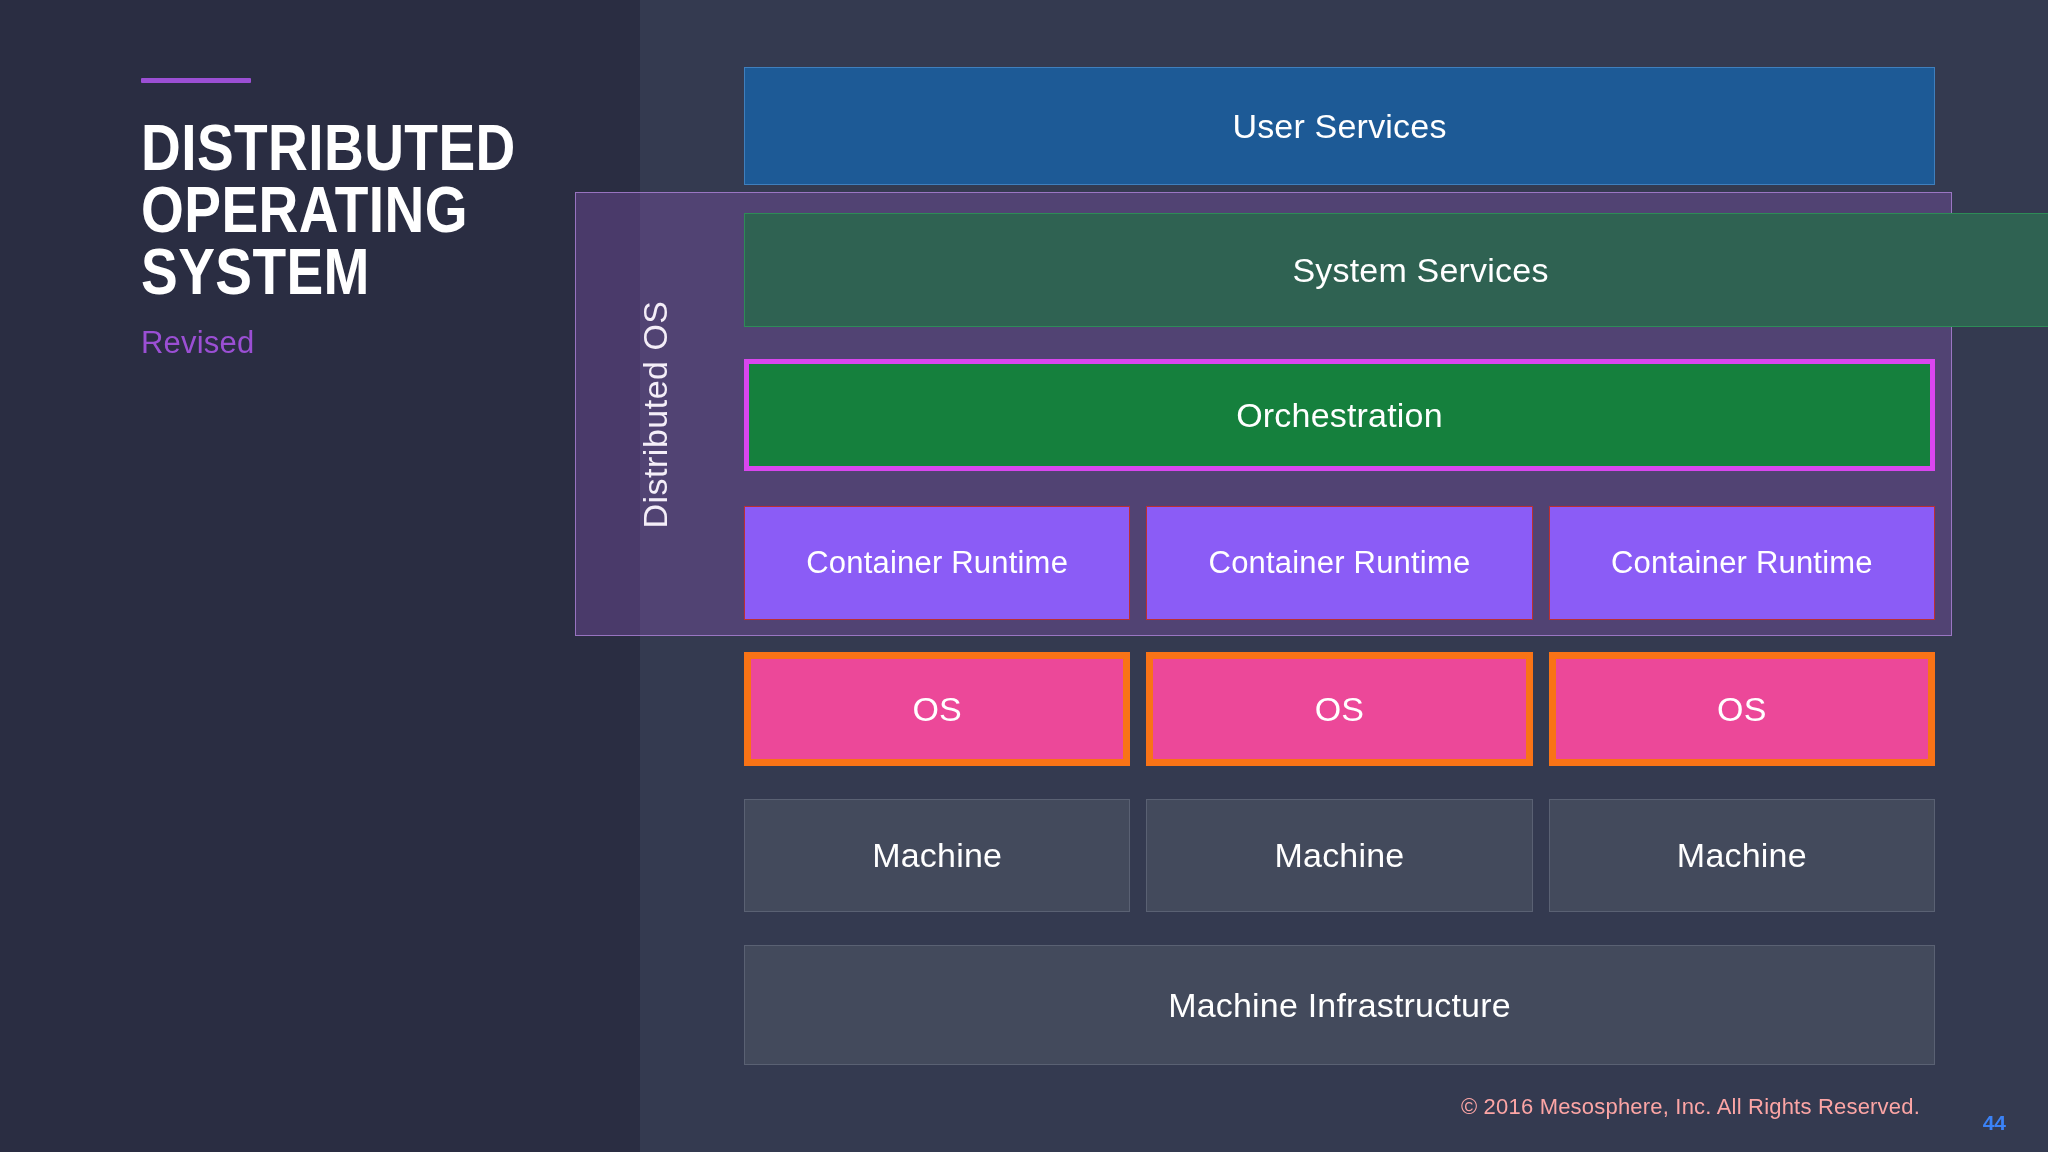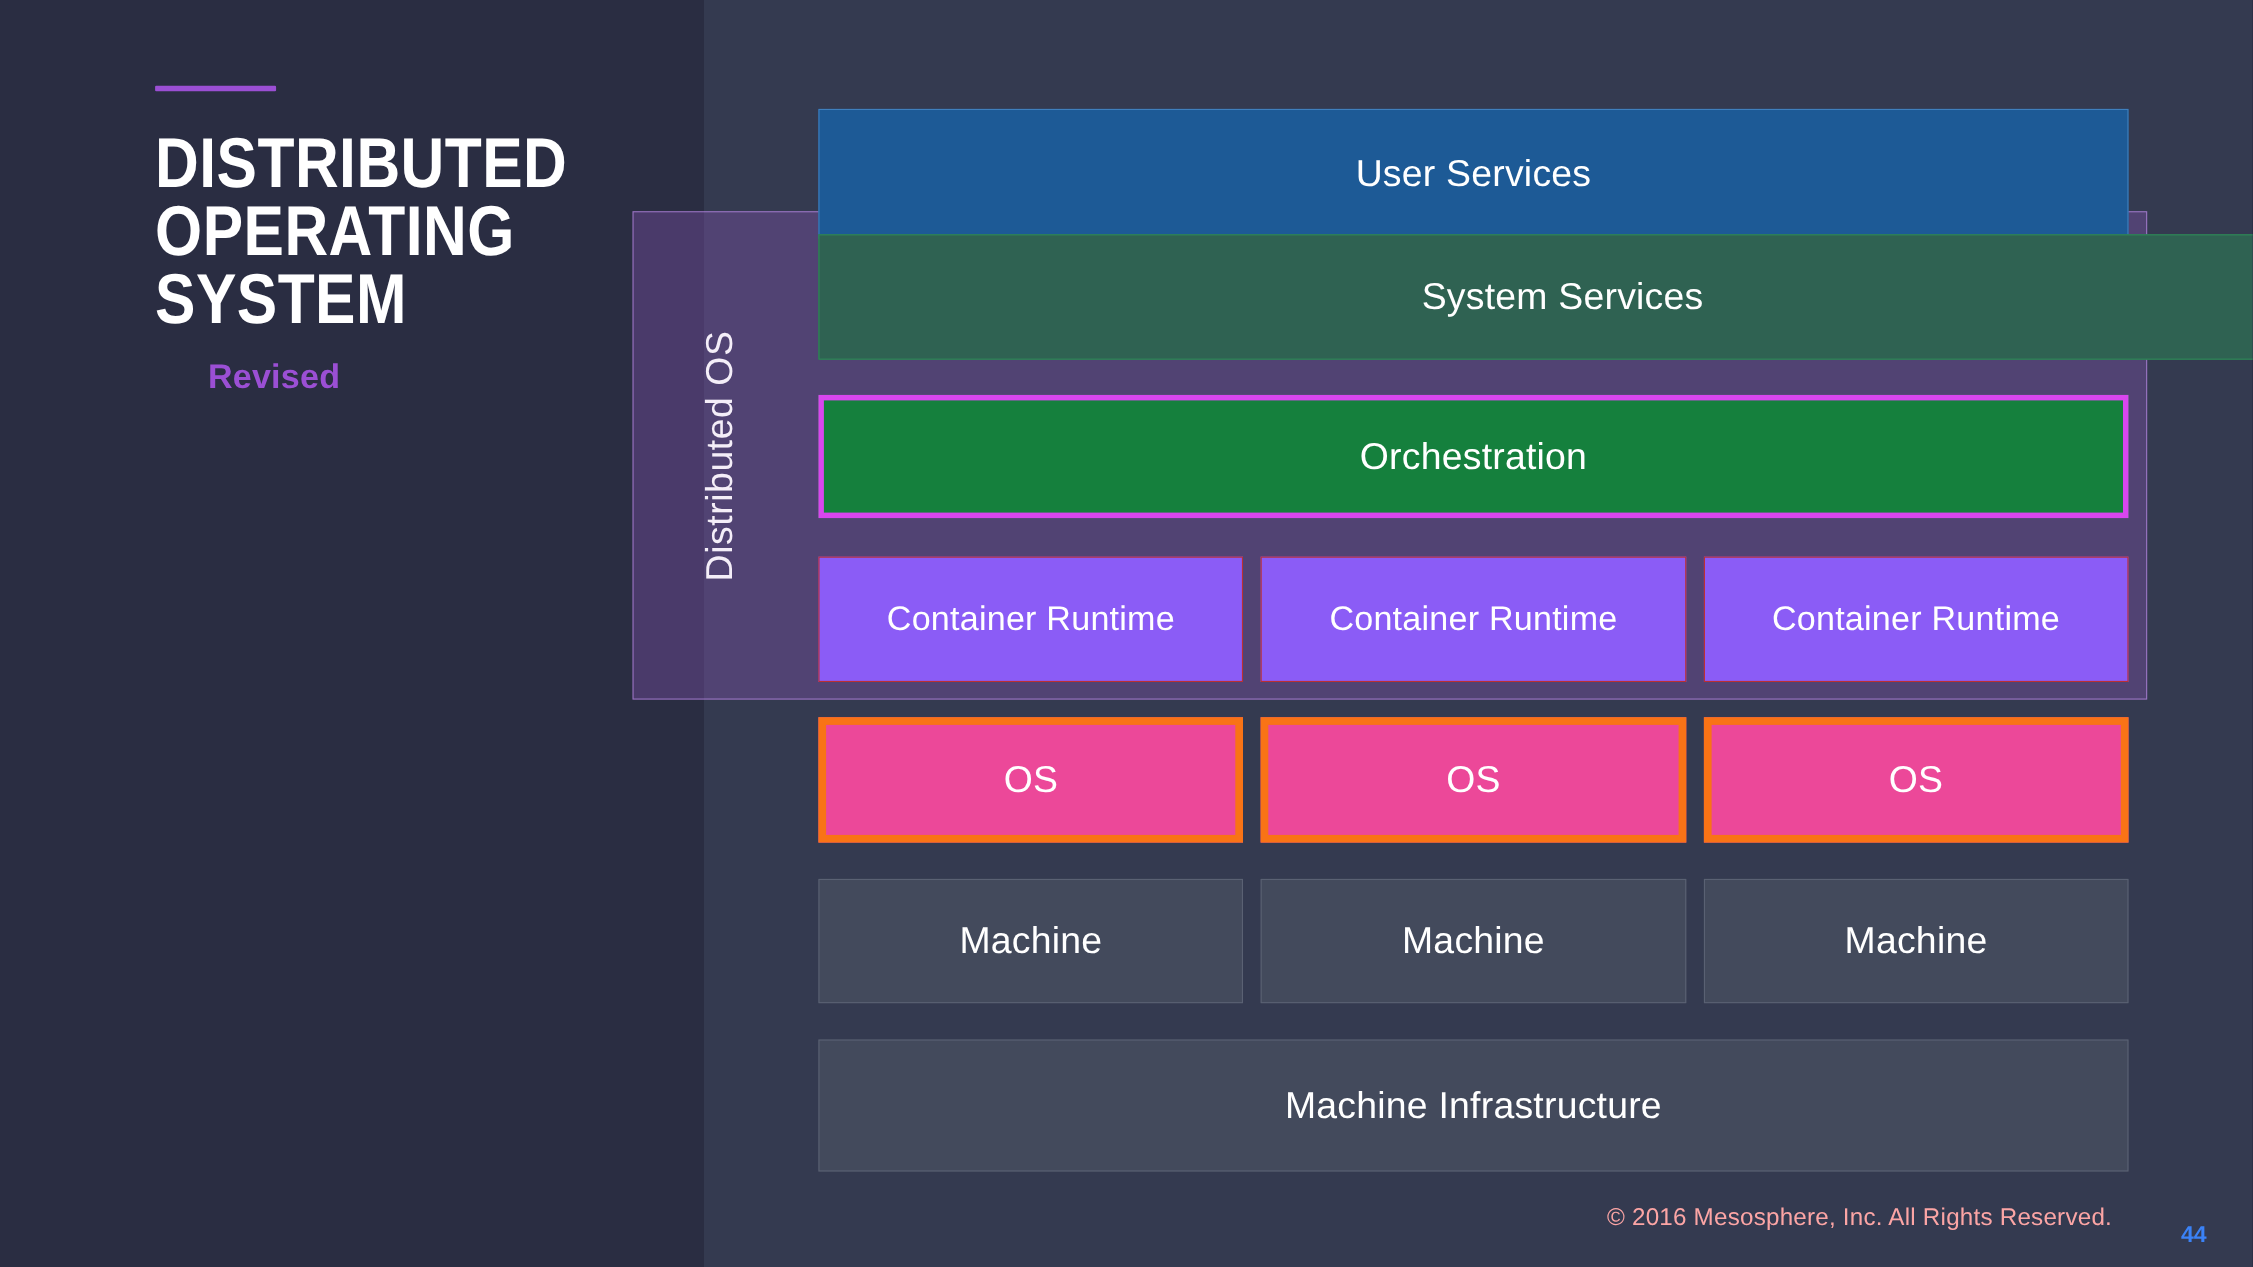--- a/index.html
+++ b/index.html
@@ -55,24 +55,23 @@
     letter-spacing: 0.5px;
     text-transform: uppercase;
     transform: scaleX(0.86);
     transform-origin: left top;
     white-space: pre-line;
     margin: 0;
   }
   .slide-subtitle {
     color: #9b4fd4;
     font-size: 31px;
-    font-weight: 700;
+    font-weight: 400;
     margin-top: 22px;
     letter-spacing: 0.2px;
-    margin-left: 48px;
   }
 
   
   .dos-panel {
     position: absolute;
     left: 575px;
     top: 192px;
     width: 1377px;
     height: 444px;
     background: rgba(150, 90, 200, 0.30);
@@ -150,21 +149,21 @@
     <div class="accent-rule"></div>
     <div class="slide-title">DISTRIBUTED
 OPERATING
 SYSTEM</div>
     <div class="slide-subtitle">Revised</div>
   </div>
 
   <div class="dos-panel"></div>
 
   <div id="stack">
-      <div class="box c-blue" style="left: 744px; top: 67px; width: 1191px; height: 118px; margin-top: 32px;">
+      <div class="box c-blue" style="left: 744px; top: 67px; width: 1191px; height: 118px;">
         <span>User Services</span>
       </div>
       <div class="box c-green" style="left: 744px; top: 213px; width: 1353px; height: 114px;">
         <span>System Services</span>
       </div>
       <div class="box c-red" style="left: 744px; top: 359px; width: 1191px; height: 112px;">
         <span>Orchestration</span>
       </div>
       <div class="box c-red2 small" style="left: 744px; top: 506px; width: 386.333px; height: 114px;">
         <span>Container Runtime</span>

